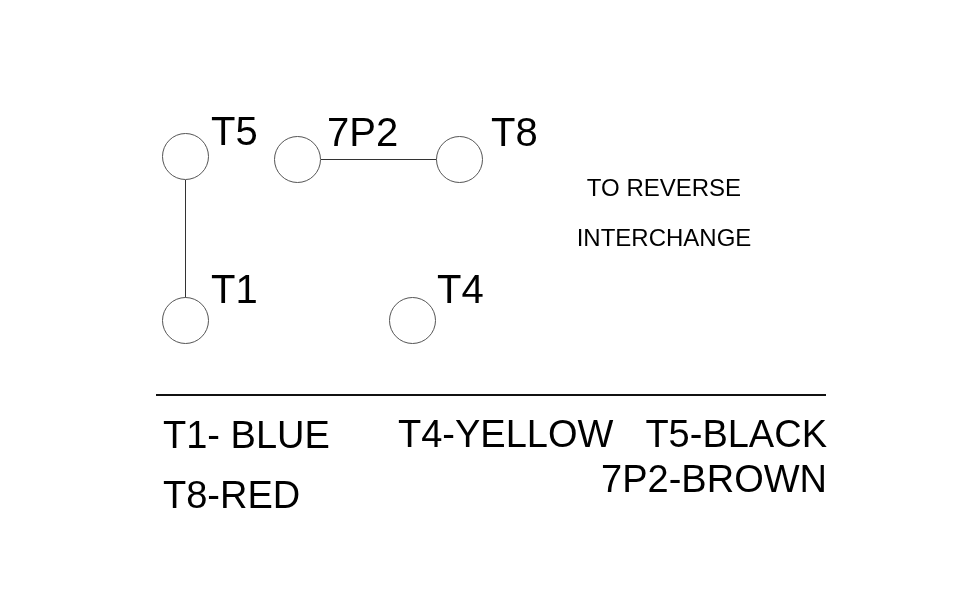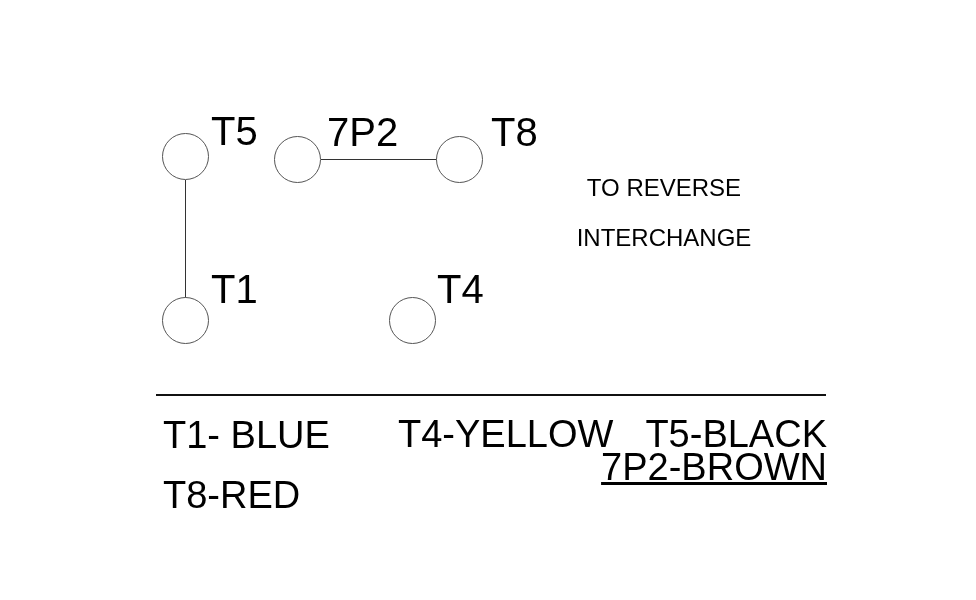--- a/index.html
+++ b/index.html
@@ -80,21 +80,21 @@
     position: absolute;
     font-size: 38px;
     line-height: 1;
     white-space: nowrap;
     color: var(--text);
   }
   .lg-t1   { left: 163px;  top: 416px; }
   .lg-t4   { left: 398px;  top: 415px; text-align: center; }
   .lg-t5   { right: 149px; top: 415px; }
   .lg-t8   { left: 163px;  top: 476px; }
-  .lg-7p2  { right: 149px; top: 448px; text-decoration: underline; }
+  .lg-7p2  { right: 149px; top: 460px; }
 </style>
 </head>
 <body>
 
 <div class="canvas">
 
   <div>
 
     <div class="wire wire-v"></div>
     <div class="wire wire-h"></div>

